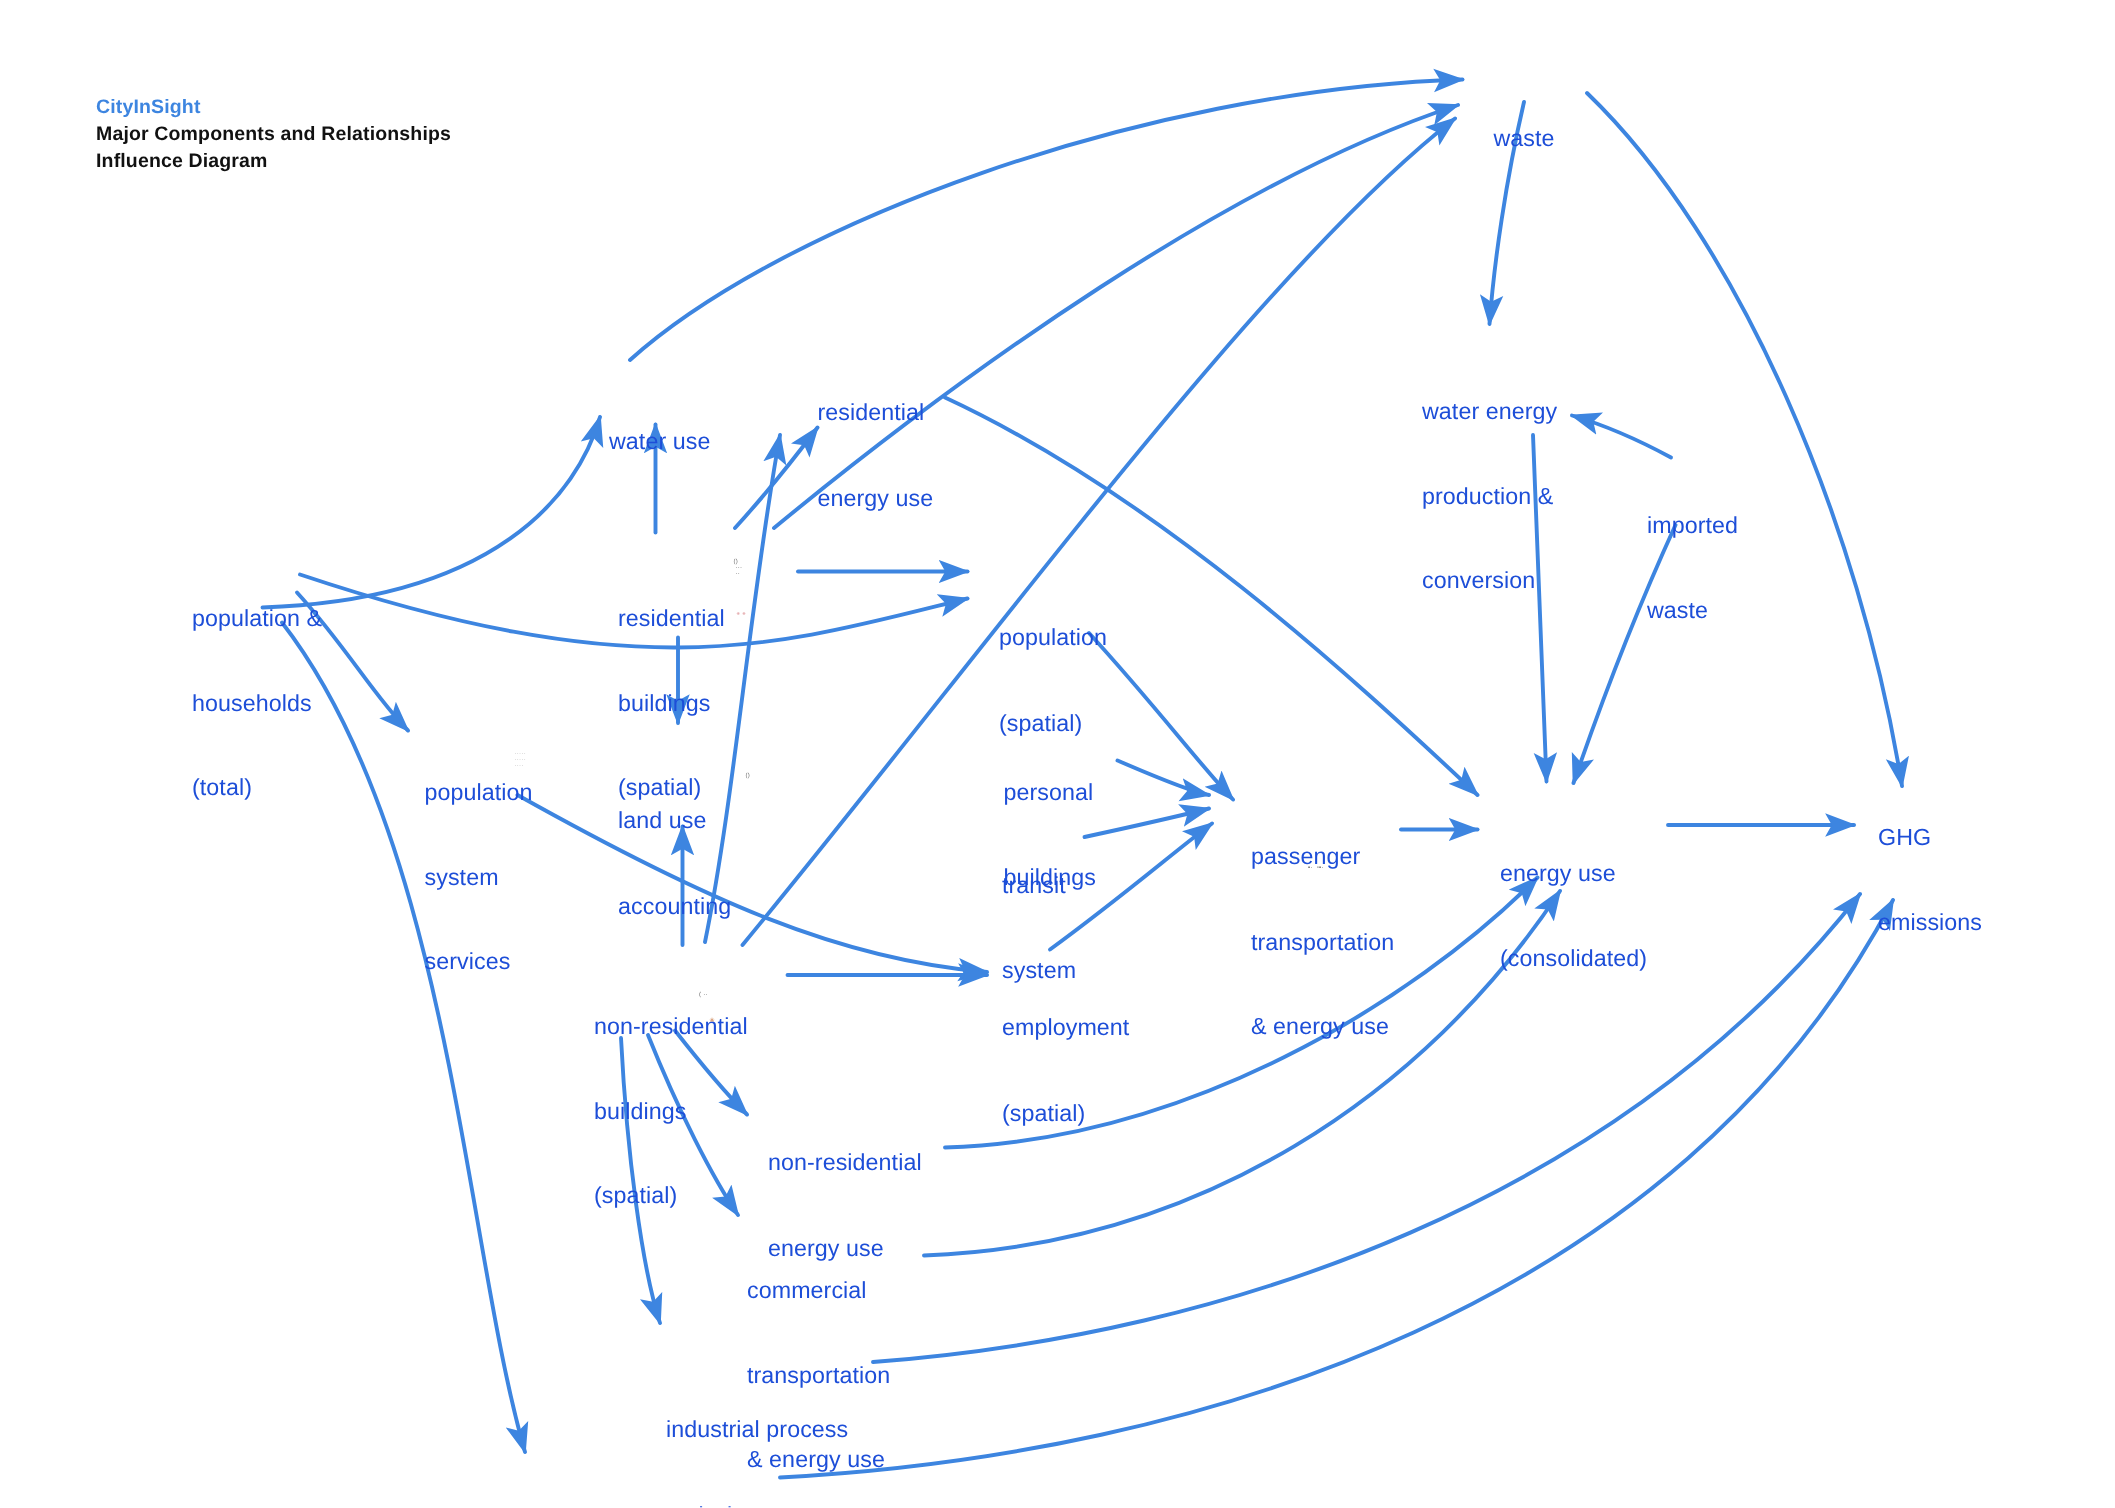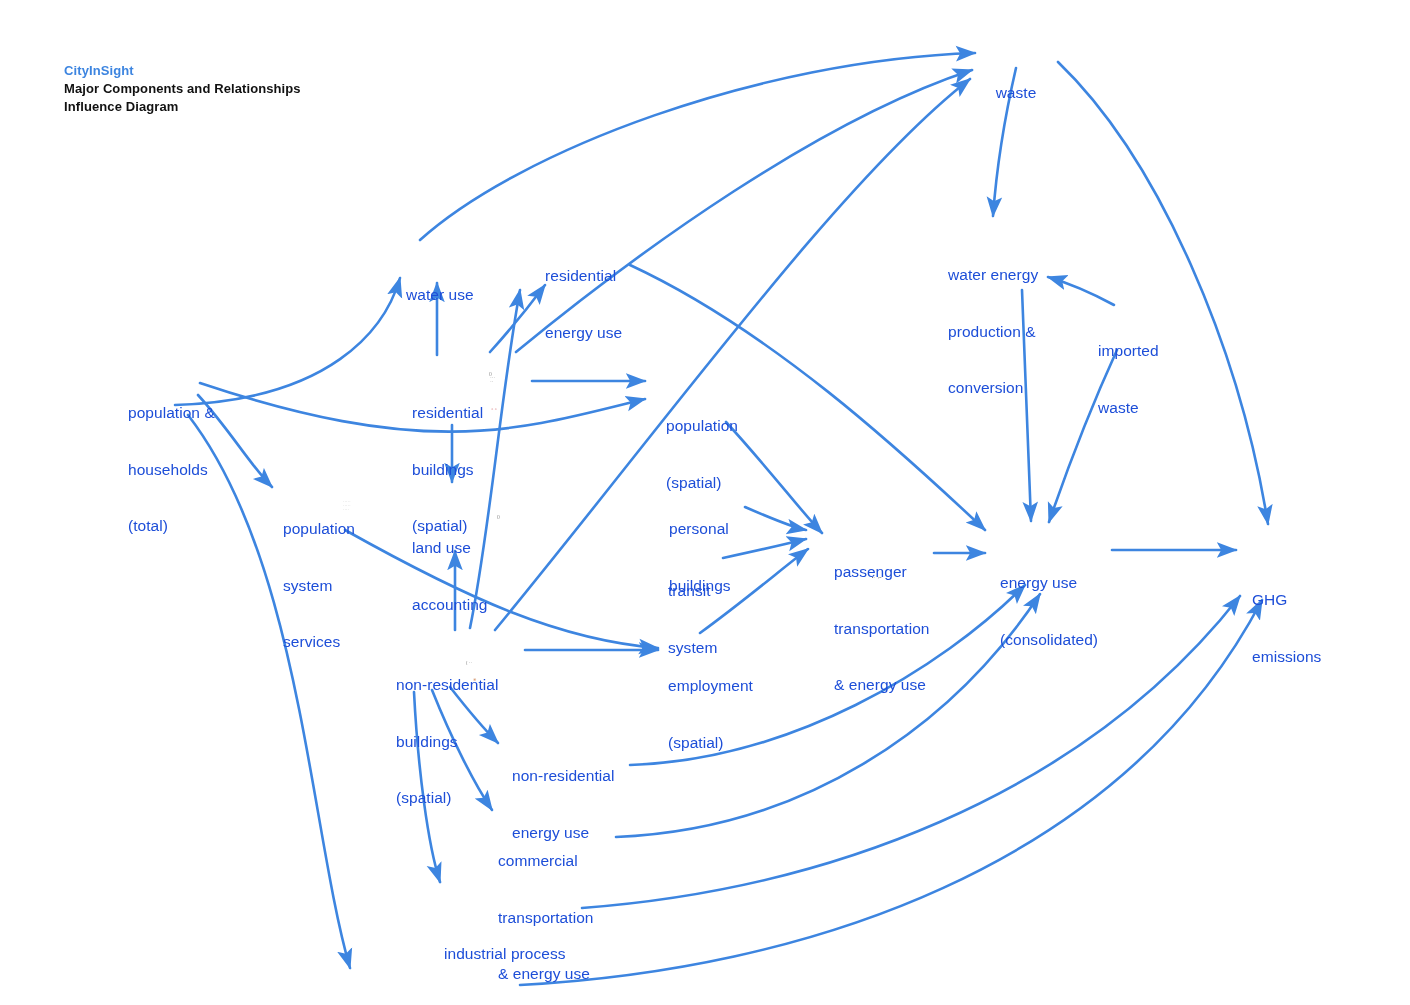--- a/index.html
+++ b/index.html
@@ -207,21 +207,21 @@
     <div>transportation</div>
     <div>&amp; energy use</div>
   </div>
   <div class="smudge dark" style="left:872px; top:576px;">▪·  ▫▪·</div>
 
   <div class="node" style="left:1000px; top:536px; width:110px;">
     <div>energy use</div>
     <div>(consolidated)</div>
   </div>
 
-  <div class="node" style="left:1252px; top:553px; width:90px;">
+  <div class="node" style="left:1252px; top:512px; width:90px;">
     <div>GHG</div>
     <div>emissions</div>
   </div>
 
   <div class="node" style="left:396px; top:638px; width:110px;">
     <div>non-residential</div>
     <div>buildings</div>
     <div>(spatial)</div>
   </div>
   <div class="smudge dark" style="left:466px; top:661px;">( ··</div>

